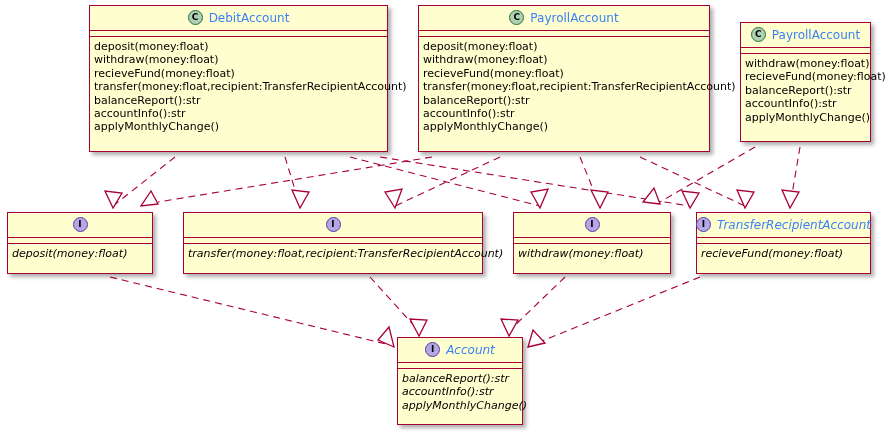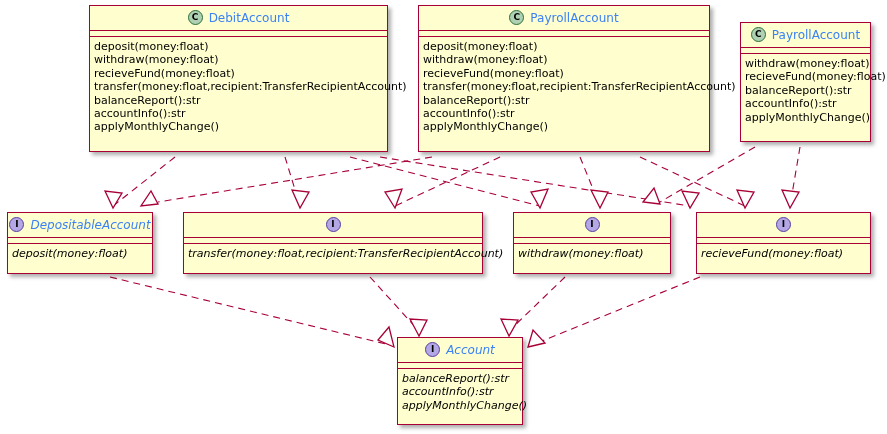--- a/index.html
+++ b/index.html
@@ -188,21 +188,20 @@
       <div class="member">recieveFund(money:float)</div>
       <div class="member">balanceReport():str</div>
       <div class="member">accountInfo():str</div>
       <div class="member">applyMonthlyChange()</div>
     </div>
   </div>
 
   <div class="uml-box" style="left:7px; top:212px; width:146px; height:62px;">
     <div class="uml-header">
       <span class="stereo-icon iface">I</span>
-      <span class="uml-title italic">DepositableAccount</span>
     </div>
     <div class="uml-spacer"></div>
     <div class="uml-members">
       <div class="member italic">deposit(money:float)</div>
     </div>
   </div>
 
   <div class="uml-box" style="left:183px; top:212px; width:300px; height:62px;">
     <div class="uml-header">
       <span class="stereo-icon iface">I</span>
@@ -219,20 +218,21 @@
     </div>
     <div class="uml-spacer"></div>
     <div class="uml-members">
       <div class="member italic">withdraw(money:float)</div>
     </div>
   </div>
 
   <div class="uml-box" style="left:696px; top:212px; width:175px; height:62px;">
     <div class="uml-header">
       <span class="stereo-icon iface">I</span>
+      <span class="uml-title italic">TransferRecipientAccount</span>
     </div>
     <div class="uml-spacer"></div>
     <div class="uml-members">
       <div class="member italic">recieveFund(money:float)</div>
     </div>
   </div>
 
   <div class="uml-box" style="left:397px; top:337px; width:126px; height:88px;">
     <div class="uml-header">
       <span class="stereo-icon iface">I</span>

